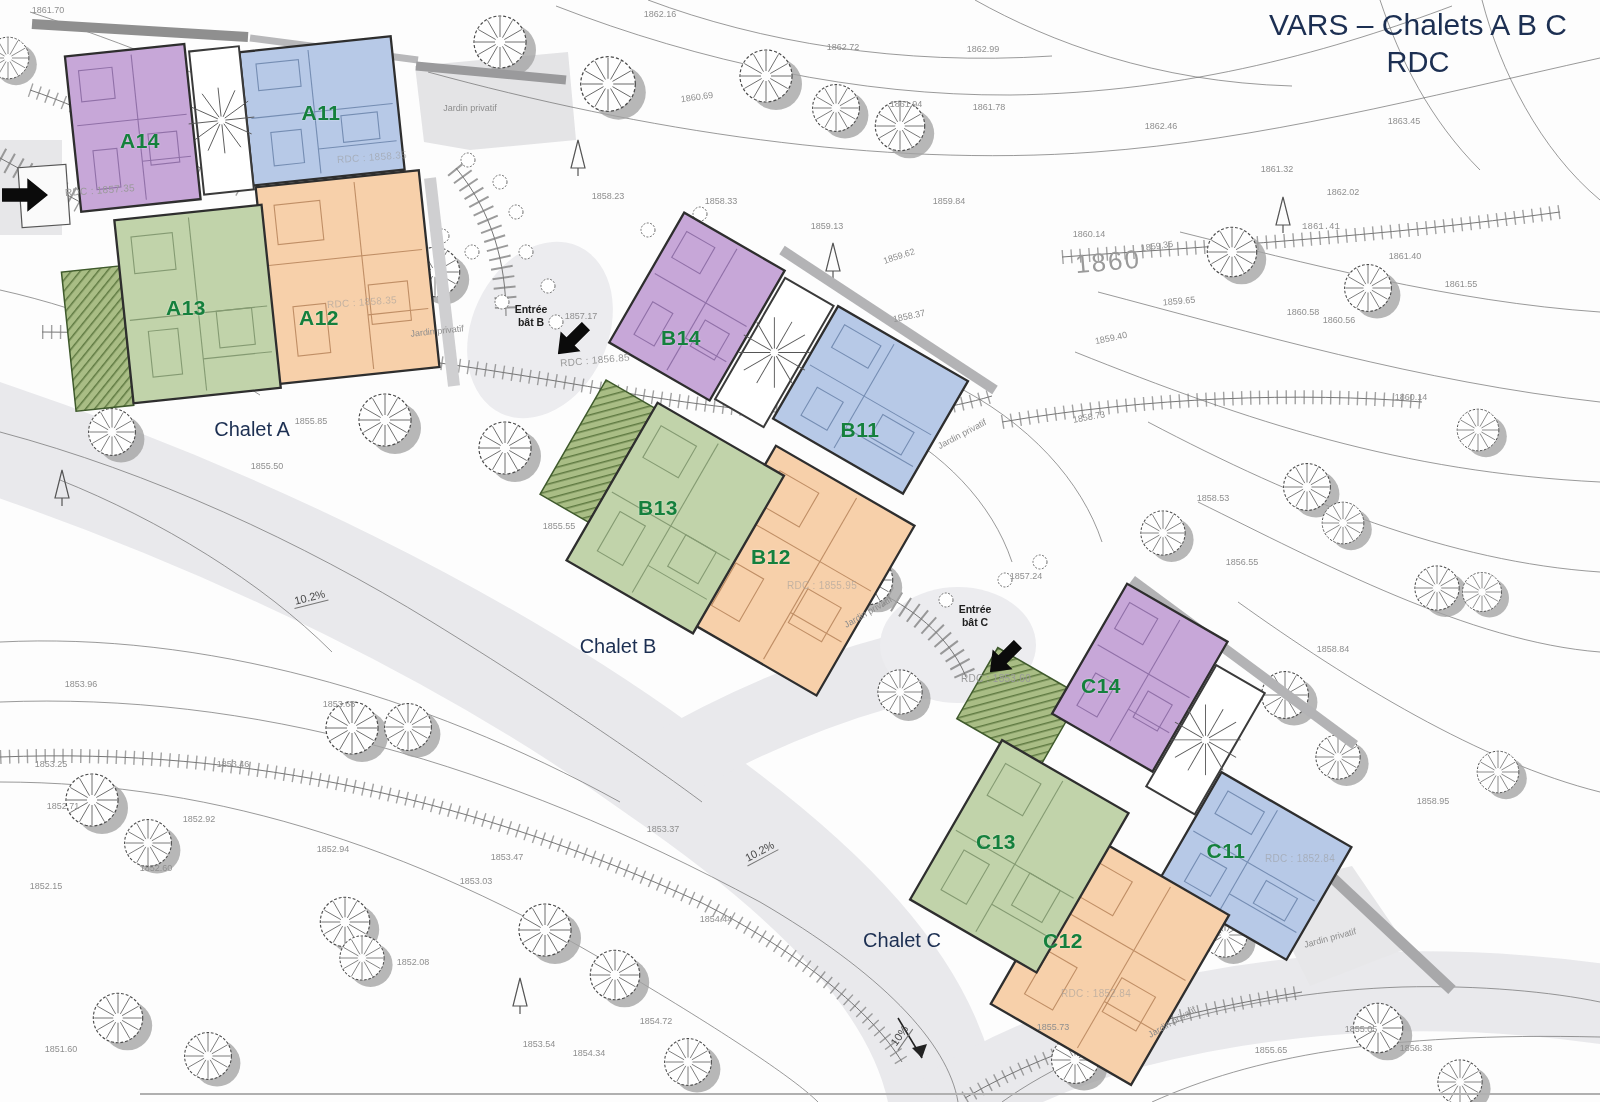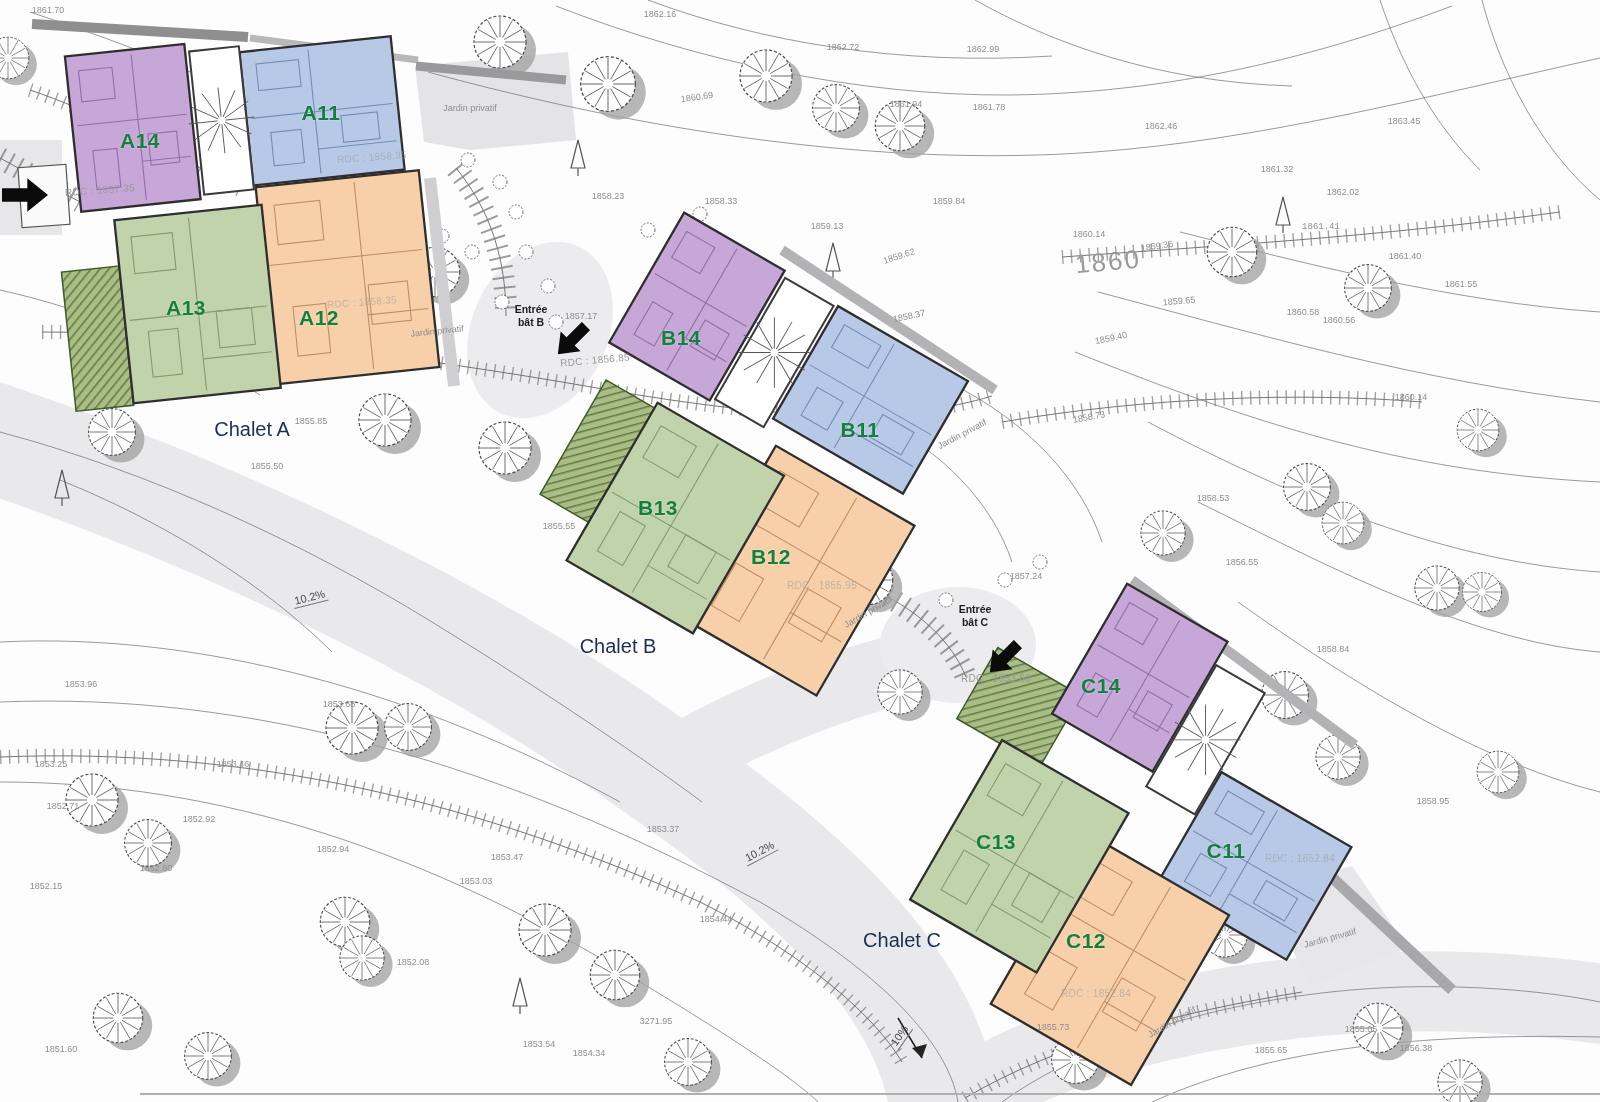--- a/index.html
+++ b/index.html
@@ -348,36 +348,38 @@
     <g id="g-misc">
         <rect x="20" y="166" width="48" height="60" fill="#fafafa" stroke="#555" stroke-width="1.2" transform="rotate(-4 44 196)"></rect>
         <line x1="898" y1="1018" x2="922" y2="1058" stroke="#222" stroke-width="1.5"></line>
         <polygon points="922,1058 912,1048 927,1044" fill="#222"></polygon>
         <line x1="140" y1="1094" x2="1600" y2="1094" stroke="#b0b0b0" stroke-width="2"></line>
       </g>
   </svg>
 
   <div class="layer" id="labels">
     <div class="title-block">
+      <div class="l1">VARS – Chalets A B C</div>
+      <div class="l2">RDC</div>
     </div>
   <div class="lbl chalet" style="left: 252px; top: 429px; transform: translate(-50%, -50%) rotate(0deg);">Chalet A</div>
       <div class="lbl chalet" style="left: 618px; top: 646px; transform: translate(-50%, -50%) rotate(0deg);">Chalet B</div>
       <div class="lbl chalet" style="left: 902px; top: 940px; transform: translate(-50%, -50%) rotate(0deg);">Chalet C</div>
       <div class="lbl unit" style="left: 140px; top: 141px; transform: translate(-50%, -50%) rotate(0deg);">A14</div>
       <div class="lbl unit" style="left: 321px; top: 113px; transform: translate(-50%, -50%) rotate(0deg);">A11</div>
       <div class="lbl unit" style="left: 186px; top: 308px; transform: translate(-50%, -50%) rotate(0deg);">A13</div>
       <div class="lbl unit" style="left: 319px; top: 318px; transform: translate(-50%, -50%) rotate(0deg);">A12</div>
       <div class="lbl unit" style="left: 681px; top: 338px; transform: translate(-50%, -50%) rotate(0deg);">B14</div>
       <div class="lbl unit" style="left: 860px; top: 430px; transform: translate(-50%, -50%) rotate(0deg);">B11</div>
       <div class="lbl unit" style="left: 658px; top: 508px; transform: translate(-50%, -50%) rotate(0deg);">B13</div>
       <div class="lbl unit" style="left: 771px; top: 557px; transform: translate(-50%, -50%) rotate(0deg);">B12</div>
       <div class="lbl unit" style="left: 1101px; top: 686px; transform: translate(-50%, -50%) rotate(0deg);">C14</div>
       <div class="lbl unit" style="left: 996px; top: 842px; transform: translate(-50%, -50%) rotate(0deg);">C13</div>
       <div class="lbl unit" style="left: 1226px; top: 851px; transform: translate(-50%, -50%) rotate(0deg);">C11</div>
-      <div class="lbl unit" style="left: 1086px; top: 941px; transform: translate(-50%, -50%) rotate(0deg);">C12</div>
+      <div class="lbl unit" style="left: 1063px; top: 941px; transform: translate(-50%, -50%) rotate(0deg);">C12</div>
       <div class="lbl elev" style="left: 48px; top: 10px; transform: translate(-50%, -50%) rotate(0deg);">1861.70</div>
       <div class="lbl elev" style="left: 660px; top: 14px; transform: translate(-50%, -50%) rotate(0deg);">1862.16</div>
       <div class="lbl elev" style="left: 843px; top: 47px; transform: translate(-50%, -50%) rotate(0deg);">1862.72</div>
       <div class="lbl elev" style="left: 983px; top: 49px; transform: translate(-50%, -50%) rotate(0deg);">1862.99</div>
       <div class="lbl elev" style="left: 697px; top: 97px; transform: translate(-50%, -50%) rotate(-8deg);">1860.69</div>
       <div class="lbl elev" style="left: 906px; top: 104px; transform: translate(-50%, -50%) rotate(0deg);">1861.94</div>
       <div class="lbl elev" style="left: 989px; top: 107px; transform: translate(-50%, -50%) rotate(0deg);">1861.78</div>
       <div class="lbl elev" style="left: 1161px; top: 126px; transform: translate(-50%, -50%) rotate(0deg);">1862.46</div>
       <div class="lbl elev" style="left: 1404px; top: 121px; transform: translate(-50%, -50%) rotate(0deg);">1863.45</div>
       <div class="lbl elev" style="left: 1277px; top: 169px; transform: translate(-50%, -50%) rotate(0deg);">1861.32</div>
@@ -418,21 +420,21 @@
       <div class="lbl elev" style="left: 46px; top: 886px; transform: translate(-50%, -50%) rotate(0deg);">1852.15</div>
       <div class="lbl elev" style="left: 476px; top: 881px; transform: translate(-50%, -50%) rotate(0deg);">1853.03</div>
       <div class="lbl elev" style="left: 333px; top: 849px; transform: translate(-50%, -50%) rotate(0deg);">1852.94</div>
       <div class="lbl elev" style="left: 663px; top: 829px; transform: translate(-50%, -50%) rotate(0deg);">1853.37</div>
       <div class="lbl elev" style="left: 507px; top: 857px; transform: translate(-50%, -50%) rotate(0deg);">1853.47</div>
       <div class="lbl elev" style="left: 716px; top: 919px; transform: translate(-50%, -50%) rotate(0deg);">1854.44</div>
       <div class="lbl elev" style="left: 413px; top: 962px; transform: translate(-50%, -50%) rotate(0deg);">1852.08</div>
       <div class="lbl elev" style="left: 61px; top: 1049px; transform: translate(-50%, -50%) rotate(0deg);">1851.60</div>
       <div class="lbl elev" style="left: 539px; top: 1044px; transform: translate(-50%, -50%) rotate(0deg);">1853.54</div>
       <div class="lbl elev" style="left: 589px; top: 1053px; transform: translate(-50%, -50%) rotate(0deg);">1854.34</div>
-      <div class="lbl elev" style="left: 656px; top: 1021px; transform: translate(-50%, -50%) rotate(0deg);">3271.95</div>
+      <div class="lbl elev" style="left: 656px; top: 1021px; transform: translate(-50%, -50%) rotate(0deg);">1854.72</div>
       <div class="lbl elev" style="left: 1053px; top: 1027px; transform: translate(-50%, -50%) rotate(0deg);">1855.73</div>
       <div class="lbl elev" style="left: 1361px; top: 1029px; transform: translate(-50%, -50%) rotate(0deg);">1855.05</div>
       <div class="lbl elev" style="left: 1271px; top: 1050px; transform: translate(-50%, -50%) rotate(0deg);">1855.65</div>
       <div class="lbl elev" style="left: 1416px; top: 1048px; transform: translate(-50%, -50%) rotate(0deg);">1856.38</div>
       <div class="lbl rdc" style="left: 100px; top: 190px; transform: translate(-50%, -50%) rotate(-4deg);">RDC : 1857.35</div>
       <div class="lbl rdc" style="left: 595px; top: 360px; transform: translate(-50%, -50%) rotate(-5deg);">RDC : 1856.85</div>
       <div class="lbl rdc" style="left: 996px; top: 678px; transform: translate(-50%, -50%) rotate(0deg);">RDC : 1853.60</div>
       <div class="lbl rdc faint" style="left: 372px; top: 157px; transform: translate(-50%, -50%) rotate(-4deg);">RDC : 1858.35</div>
       <div class="lbl rdc faint" style="left: 362px; top: 302px; transform: translate(-50%, -50%) rotate(-4deg);">RDC : 1858.35</div>
       <div class="lbl rdc faint" style="left: 822px; top: 585px; transform: translate(-50%, -50%) rotate(0deg);">RDC : 1855.95</div>

